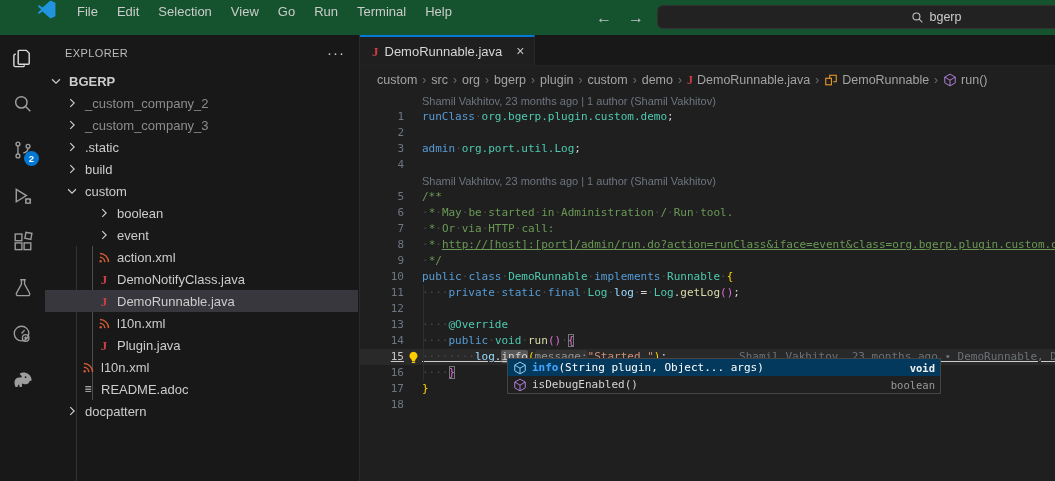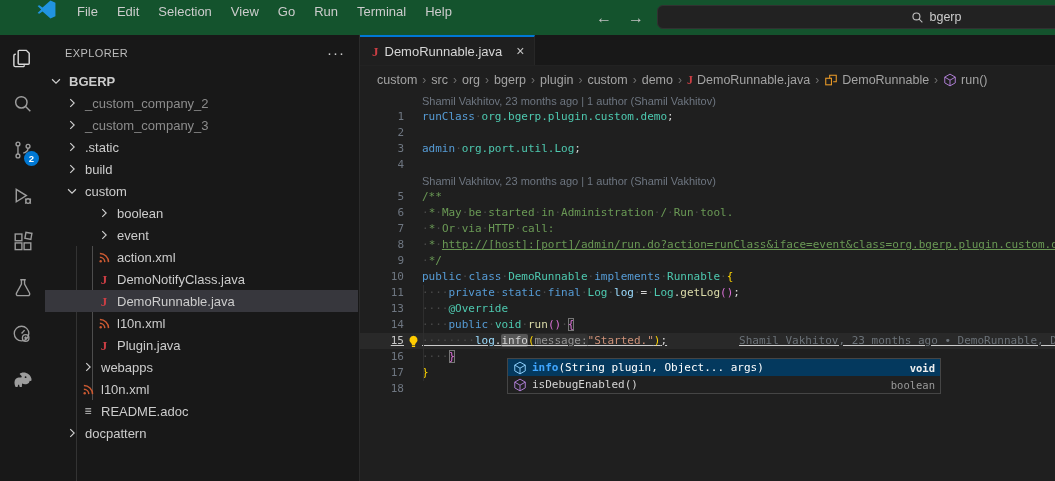--- a/index.html
+++ b/index.html
@@ -291,28 +291,20 @@
         <span class="tr-label">l10n.xml</span>
       </div>
       <div class="tree-row" style="padding-left: 51px;">
         <span class="tr-slot">
           <span class="jicon">J</span>
         </span>
         <span class="tr-label">Plugin.java</span>
       </div>
       <div class="tree-row" style="padding-left: 35px;">
         <span class="tr-slot">
-          <svg width="14" height="14" viewBox="0 0 16 16" fill="none" stroke="#cfcfcf" stroke-width="1.3" style="">
-            <path d="M6 3.5 L10.5 8 6 12.5"></path>
-          </svg>
-        </span>
-        <span class="tr-label">webapps</span>
-      </div>
-      <div class="tree-row" style="padding-left: 35px;">
-        <span class="tr-slot">
           <svg width="13" height="13" viewBox="0 0 16 16" fill="none" stroke="#cc5a32" stroke-width="1.8">
             <circle cx="3.3" cy="12.7" r="1.5" fill="#cc5a32" stroke="none"></circle>
             <path d="M2.3 7.6a6.2 6.2 0 0 1 6.1 6.1"></path>
             <path d="M2.3 3a10.8 10.8 0 0 1 10.7 10.7"></path>
           </svg>
         </span>
         <span class="tr-label">l10n.xml</span>
       </div>
       <div class="tree-row" style="padding-left: 35px;">
         <span class="tr-slot">
@@ -398,20 +390,21 @@
     <div class="cl"><span class="gut">3</span><span class="glyph"></span><span class="src"><span class="tk-kw">admin</span><span class="tk-ws">·</span><span class="tk-ty">org.port.util.Log</span><span class="tk-pu">;</span></span></div>
     <div class="cl"><span class="gut">4</span><span class="glyph"></span><span class="src"></span></div>
     <div class="blame-row">Shamil Vakhitov, 23 months ago | 1 author (Shamil Vakhitov)</div>
     <div class="cl"><span class="gut">5</span><span class="glyph"></span><span class="src"><span class="tk-cm">/**</span></span></div>
     <div class="cl"><span class="gut">6</span><span class="glyph"></span><span class="src"><span class="tk-ws">·</span><span class="tk-cm">*</span><span class="tk-ws">·</span><span class="tk-cm">May</span><span class="tk-ws">·</span><span class="tk-cm">be</span><span class="tk-ws">·</span><span class="tk-cm">started</span><span class="tk-ws">·</span><span class="tk-cm">in</span><span class="tk-ws">·</span><span class="tk-cm">Administration</span><span class="tk-ws">·</span><span class="tk-cm">/</span><span class="tk-ws">·</span><span class="tk-cm">Run</span><span class="tk-ws">·</span><span class="tk-cm">tool.</span></span></div>
     <div class="cl"><span class="gut">7</span><span class="glyph"></span><span class="src"><span class="tk-ws">·</span><span class="tk-cm">*</span><span class="tk-ws">·</span><span class="tk-cm">Or</span><span class="tk-ws">·</span><span class="tk-cm">via</span><span class="tk-ws">·</span><span class="tk-cm">HTTP</span><span class="tk-ws">·</span><span class="tk-cm">call:</span></span></div>
     <div class="cl"><span class="gut">8</span><span class="glyph"></span><span class="src"><span class="tk-ws">·</span><span class="tk-cm">*</span><span class="tk-ws">·</span><span class="tk-cml">http://[host]:[port]/admin/run.do?action=runClass&amp;iface=event&amp;class=org.bgerp.plugin.custom.d</span></span></div>
     <div class="cl"><span class="gut">9</span><span class="glyph"></span><span class="src"><span class="tk-ws">·</span><span class="tk-cm">*/</span></span></div>
     <div class="cl"><span class="gut">10</span><span class="glyph"></span><span class="src"><span class="tk-kw">public</span><span class="tk-ws">·</span><span class="tk-kw">class</span><span class="tk-ws">·</span><span class="tk-ty">DemoRunnable</span><span class="tk-ws">·</span><span class="tk-kw">implements</span><span class="tk-ws">·</span><span class="tk-ty">Runnable</span><span class="tk-ws">·</span><span class="tk-b1">{</span></span></div>
     <div class="cl"><span class="gut">11</span><span class="glyph"></span><span class="src"><span class="tk-ws">····</span><span class="tk-kw">private</span><span class="tk-ws">·</span><span class="tk-kw">static</span><span class="tk-ws">·</span><span class="tk-kw">final</span><span class="tk-ws">·</span><span class="tk-ty">Log</span><span class="tk-ws">·</span><span class="tk-var">log</span><span class="tk-ws">·</span><span class="tk-pu">=</span><span class="tk-ws">·</span><span class="tk-ty">Log</span><span class="tk-pu">.</span><span class="tk-fn">getLog</span><span class="tk-b2">(</span><span class="tk-b2">)</span><span class="tk-pu">;</span></span></div>
+    <div class="cl"><span class="gut">12</span><span class="glyph"></span><span class="src"></span></div>
     <div class="cl"><span class="gut">13</span><span class="glyph"></span><span class="src"><span class="tk-ws">····</span><span class="tk-an">@Override</span></span></div>
     <div class="cl"><span class="gut">14</span><span class="glyph"></span><span class="src"><span class="tk-ws">····</span><span class="tk-kw">public</span><span class="tk-ws">·</span><span class="tk-ty">void</span><span class="tk-ws">·</span><span class="tk-fn">run</span><span class="tk-b2">(</span><span class="tk-b2">)</span><span class="tk-ws">·</span><span class="tk-b2 tk-bm">{</span></span></div>
     <div class="cl current"><span class="gut cur">15</span><span class="glyph"><svg width="13" height="13" viewBox="0 0 16 16">
           <path fill="#ffcc00" d="M8 1a5 5 0 0 0-3.1 8.9c.6.5 1.1 1.1 1.1 1.8v.8h4v-.8c0-.7.5-1.3 1.1-1.8A5 5 0 0 0 8 1z"></path>
           <rect x="6" y="13.2" width="4" height="1.6" fill="#ffcc00"></rect>
         </svg></span><span class="src"><span class="tk-ws">········</span><span class="tk-var">log</span><span class="tk-pu">.</span><span class="tk-pu tk-hi">info</span><span class="tk-b1">(</span><span class="tk-inlay">message:</span><span class="tk-str">"Started."</span><span class="tk-b1">)</span><span class="tk-pu">;</span><span class="tk-iblame">Shamil Vakhitov, 23 months ago • DemoRunnable, DemoN</span></span></div>
     <div class="cl"><span class="gut">16</span><span class="glyph"></span><span class="src"><span class="tk-ws">····</span><span class="tk-b2 tk-bm">}</span></span></div>
     <div class="cl"><span class="gut">17</span><span class="glyph"></span><span class="src"><span class="tk-b1">}</span></span></div>
     <div class="cl"><span class="gut">18</span><span class="glyph"></span><span class="src"></span></div>
   </div>

